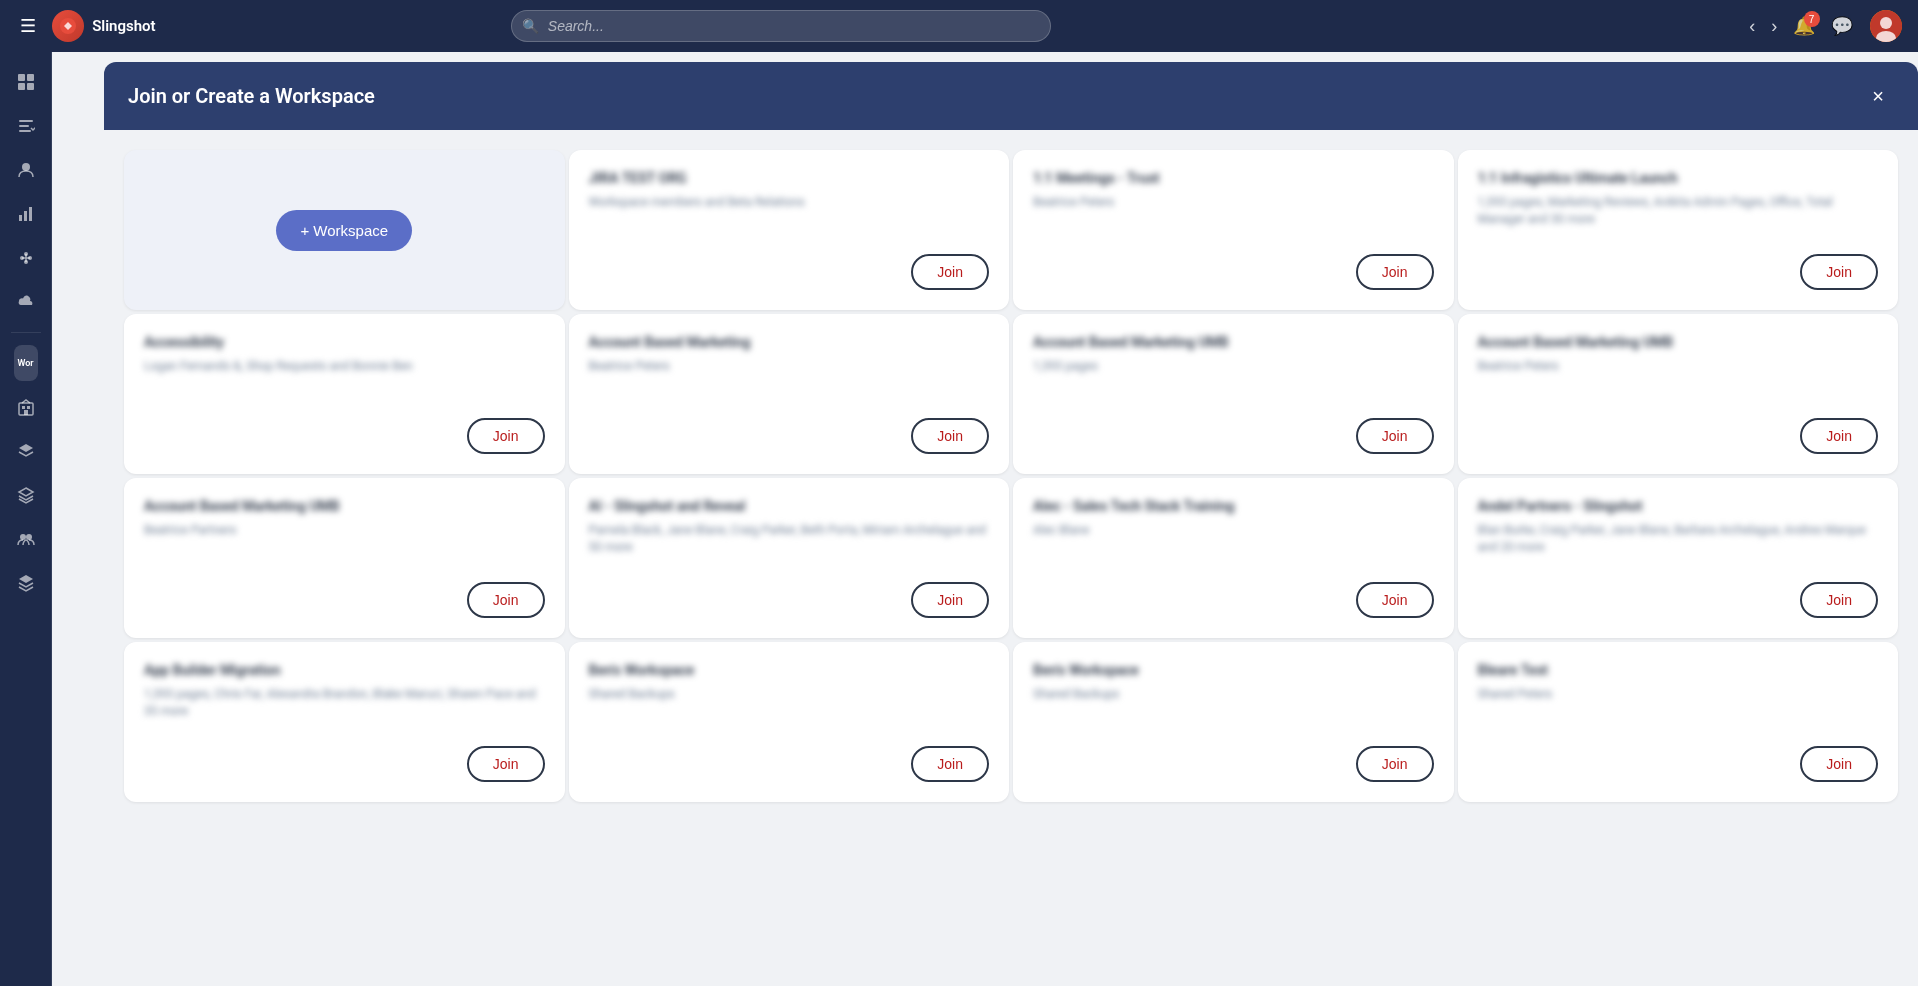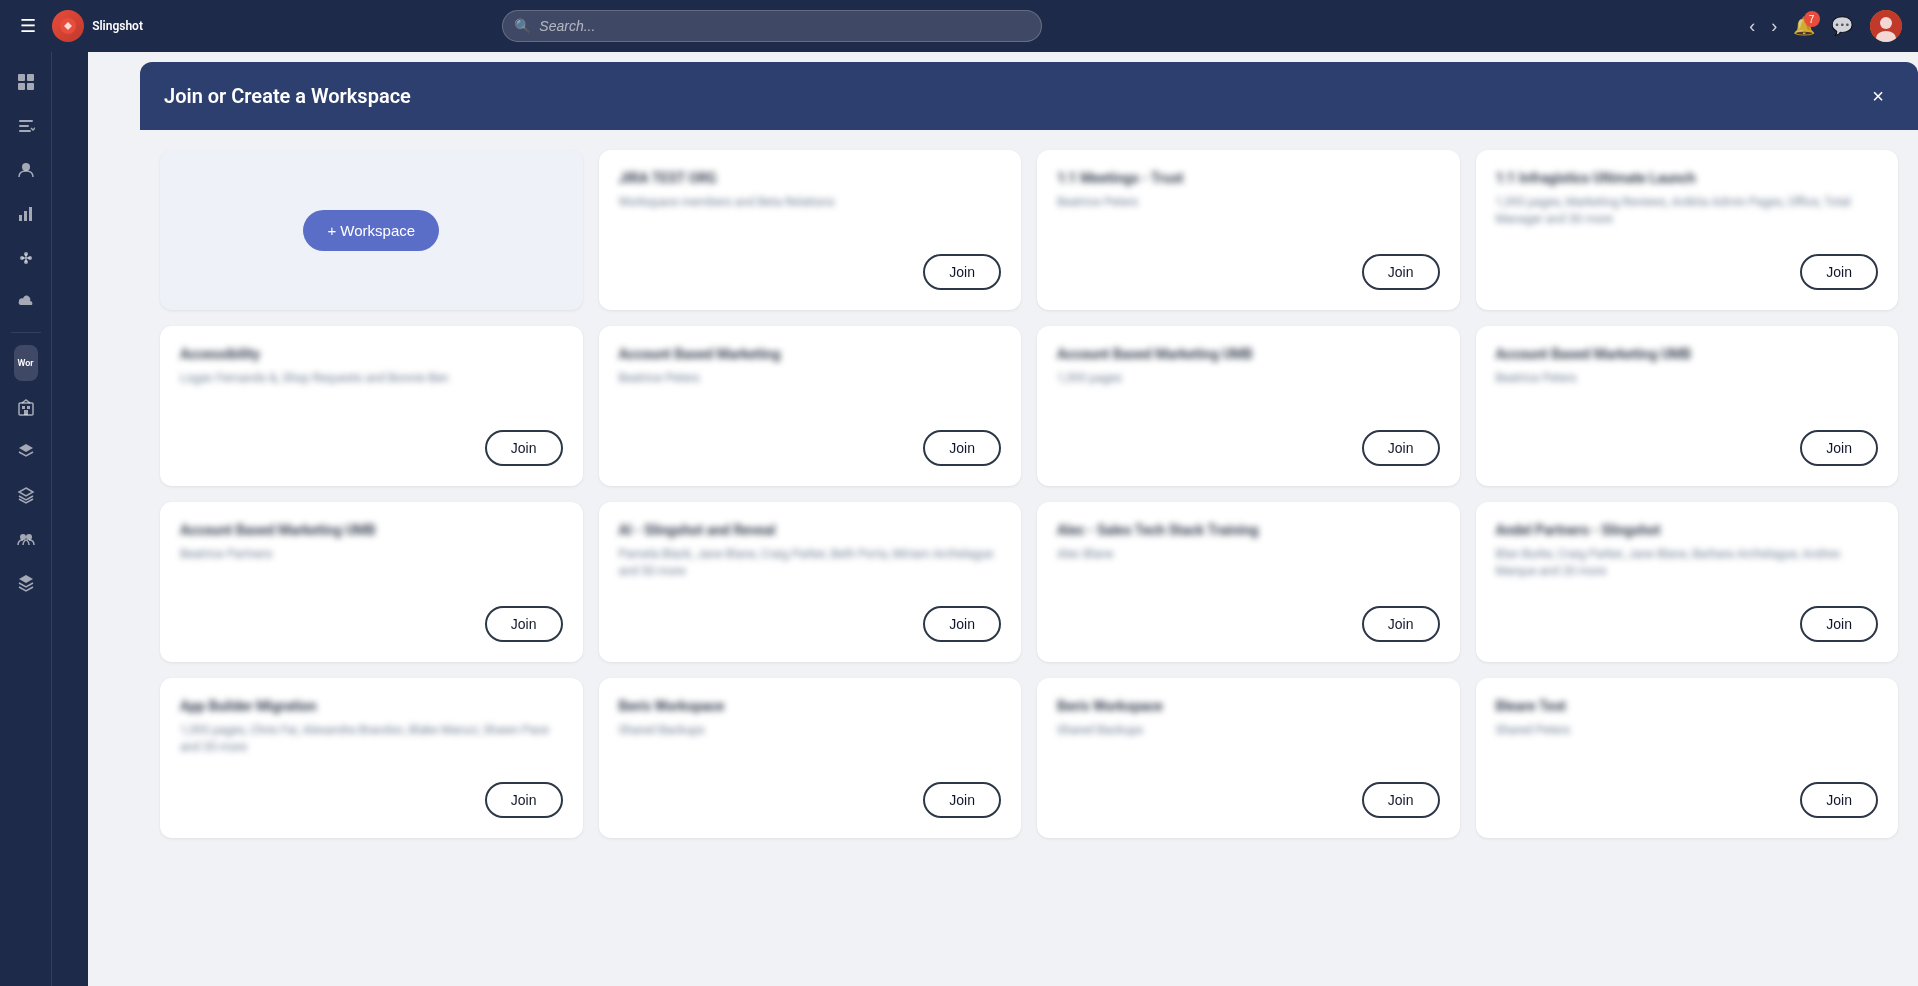--- a/index.html
+++ b/index.html
@@ -22,21 +22,21 @@
       gap: 12px;
       position: relative;
       z-index: 10;
     }
     .topbar-logo {
       display: flex;
       align-items: center;
       gap: 8px;
       color: white;
       font-weight: 600;
-      font-size: 12px;
+      font-size: 15px;
     }
     .logo-icon {
       width: 32px;
       height: 32px;
       border-radius: 50%;
       background: linear-gradient(135deg, #e74c3c, #c0392b);
       display: flex;
       align-items: center;
       justify-content: center;
       font-size: 14px;
@@ -152,21 +152,20 @@
       height: 1px;
       background: rgba(255,255,255,0.1);
       margin: 4px 0;
     }
 
     
     .content-area {
       flex: 1;
       background: #f0f2f5;
       position: relative;
-      margin-left: 36px;
     }
 
     
     .modal {
       position: absolute;
       top: 10px;
       left: 52px;
       right: 0;
       bottom: 0;
       background: #f0f2f5;
@@ -208,21 +207,21 @@
     .modal-body {
       flex: 1;
       overflow-y: auto;
       padding: 20px;
     }
 
     
     .workspace-grid {
       display: grid;
       grid-template-columns: repeat(4, 1fr);
-      gap: 16px;
+      gap: 4px;
     }
 
     .workspace-card {
       background: white;
       border-radius: 12px;
       padding: 20px;
       display: flex;
       flex-direction: column;
       min-height: 160px;
       position: relative;
@@ -269,21 +268,21 @@
     .join-btn {
       align-self: flex-end;
       margin-top: 16px;
       background: white;
       border: 2px solid #2d3748;
       border-radius: 24px;
       padding: 8px 24px;
       font-size: 14px;
       font-weight: 500;
       cursor: pointer;
-      color: #0f172a;
+      color: #b91c1c;
     }
 
     
     .modal-body::-webkit-scrollbar { width: 6px; }
     .modal-body::-webkit-scrollbar-track { background: #f0f2f5; }
     .modal-body::-webkit-scrollbar-thumb { background: #c1c9d6; border-radius: 3px; }
   </style>
 </head>
 <body>
 

